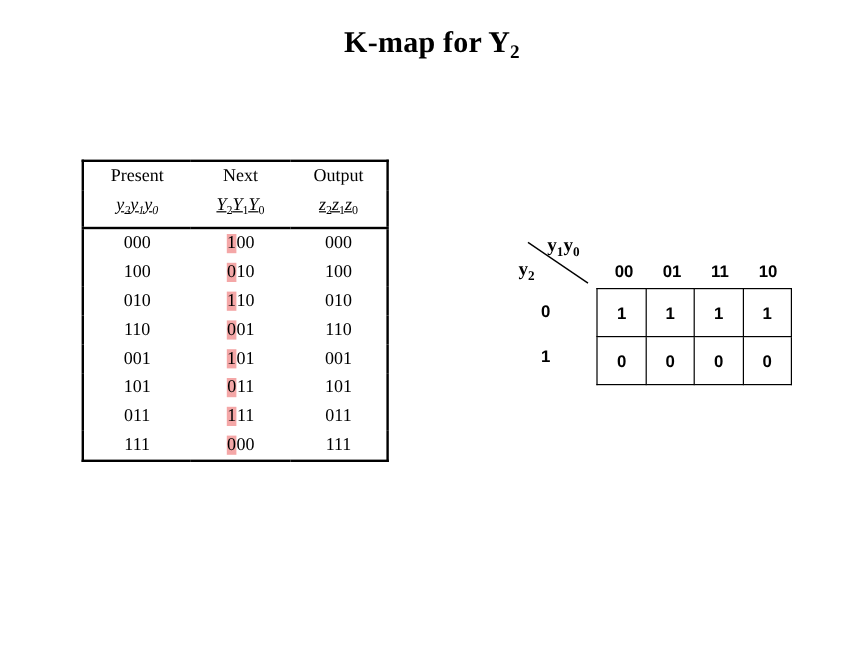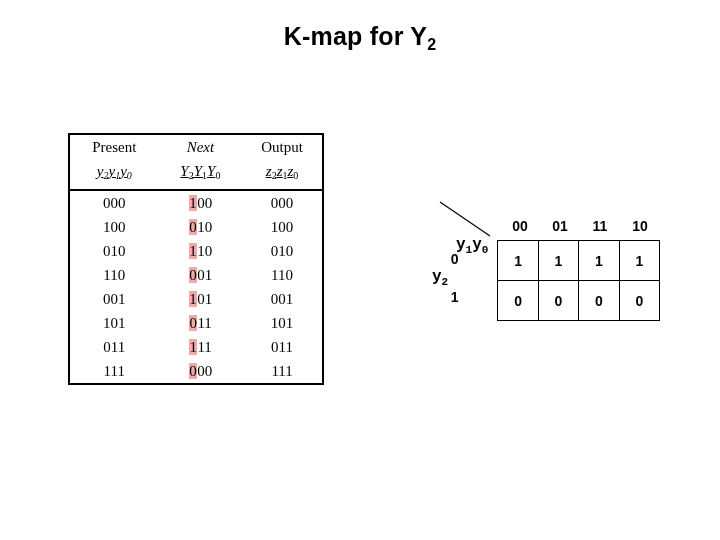--- a/index.html
+++ b/index.html
@@ -15,21 +15,21 @@
     position: relative;
     overflow: hidden;
   }
 
   #title {
     position: absolute;
     top: 22px;
     left: 0;
     width: 720px;
     text-align: center;
-    font-family: Liberation Sans, sans-serif;
+    font-family: Liberation Serif, serif;
     font-size: 25px;
     font-weight: bold;
     letter-spacing: 0.2px;
   }
   #title sub {
     font-size: 16px;
     vertical-align: baseline;
     position: relative;
     top: 5px;
   }
@@ -47,21 +47,21 @@
   #state-table td {
     padding: 0;
     margin: 0;
     text-align: center;
     font-family: "Liberation Serif", serif;
     font-size: 15px;
     line-height: 24px;
     white-space: nowrap;
   }
   .col-present { width: 90px; }
-  .col-next    { width: 85px; font-style: italic; }
+  .col-next    { width: 85px; }
   .col-output  { width: 81px; }
 
   .hdr-row td { font-size: 15px; }
   .hdr-sep td { border-bottom: 2px solid #000; height: 4px; }
 
   .bits { font-family: "Liberation Serif", serif; font-size: 15px; text-decoration: underline; }
   .bits sub {
     font-size: 10px;
     vertical-align: baseline;
     position: relative;
@@ -83,33 +83,32 @@
     left: 432px;
     top: 196px;
   }
   #kmap-head {
     position: relative;
     width: 228px;
     height: 44px;
   }
   .axis-label {
     position: absolute;
-    font-family: Liberation Mono, monospace;
+    font-family: Liberation Serif, serif;
     font-weight: bold;
     font-size: 16px;
-    margin-top: 40px;
   }
   .axis-label sub {
     font-size: 11px;
     vertical-align: baseline;
     position: relative;
     top: 4px;
   }
   #label-y1y0 { left: 24px; top: 0px; }
-  #label-y2   { left: 0px;  top: 32px; }
+  #label-y2   { left: 0px;  top: 20px; }
   #diag-svg {
     position: absolute;
     left: 0; top: 0;
   }
   #col-heads {
     position: absolute;
     left: 68px;
     top: 22px;
     width: 160px;
     display: flex;

